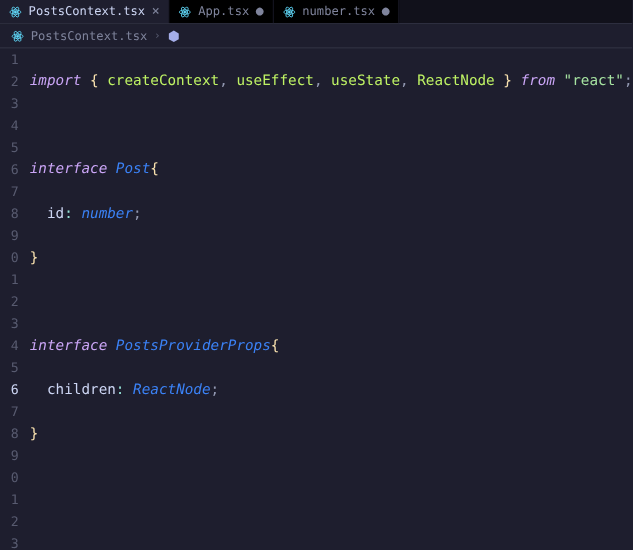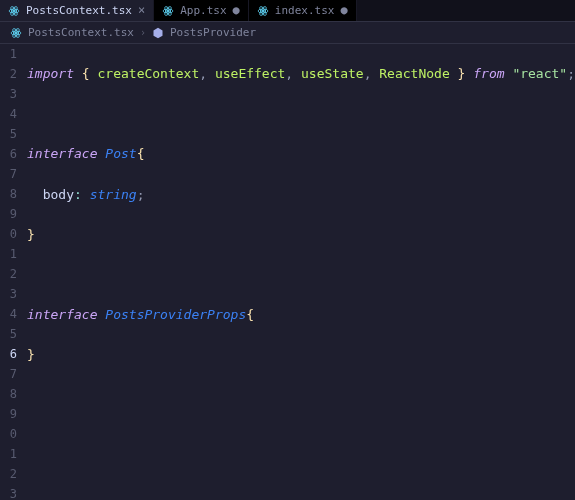--- a/index.html
+++ b/index.html
@@ -103,38 +103,37 @@
     <span>App.tsx</span>
     <span class="close">●</span>
   </div>
   <div class="tab">
     <svg viewBox="0 0 24 24" fill="none" stroke="#61dafb" stroke-width="1.5">
         <circle cx="12" cy="12" r="2" fill="#61dafb"></circle>
         <ellipse cx="12" cy="12" rx="10" ry="4"></ellipse>
         <ellipse cx="12" cy="12" rx="10" ry="4" transform="rotate(60 12 12)"></ellipse>
         <ellipse cx="12" cy="12" rx="10" ry="4" transform="rotate(120 12 12)"></ellipse>
       </svg>
-    <span>index.tsx</span>
+    <span>number.tsx</span>
     <span class="close">●</span>
   </div>
 </div>
 
 <div class="breadcrumb">
   <svg viewBox="0 0 24 24" fill="none" stroke="#61dafb" stroke-width="1.5">
       <circle cx="12" cy="12" r="2" fill="#61dafb"></circle>
       <ellipse cx="12" cy="12" rx="10" ry="4"></ellipse>
       <ellipse cx="12" cy="12" rx="10" ry="4" transform="rotate(60 12 12)"></ellipse>
       <ellipse cx="12" cy="12" rx="10" ry="4" transform="rotate(120 12 12)"></ellipse>
     </svg>
   <span>PostsContext.tsx</span>
   <span class="chev">›</span>
   <svg viewBox="0 0 16 16">
       <path fill="#b4befe" d="M8 1l6 3.5v7L8 15l-6-3.5v-7L8 1z" opacity="0.9"></path>
     </svg>
-  <span>PostsProvider</span>
 </div>
 
 <div class="editor">
   <div class="gutter">
     <div>1</div>
       <div>2</div>
       <div>3</div>
       <div>4</div>
       <div>5</div>
       <div>6</div>
@@ -153,24 +152,25 @@
       <div>9</div>
       <div>0</div>
       <div>1</div>
       <div>2</div>
       <div>3</div>
   </div>
   <div class="code">
 <div class="line"><span class="kw">import</span><span class="py"> { </span><span class="var">createContext</span><span class="punct">, </span><span class="var">useEffect</span><span class="punct">, </span><span class="var">useState</span><span class="punct">, </span><span class="var">ReactNode</span><span class="py"> } </span><span class="kw">from</span><span> </span><span class="str">"react"</span><span class="punct">;</span></div>
 <div class="line"></div>
 <div class="line"><span class="kw">interface</span><span> </span><span class="type">Post</span><span class="py">{</span></div>
-<div class="line">  <span class="prop">body</span><span class="op">:</span> <span class="type">string</span><span class="punct">;</span></div>
+<div class="line">  <span class="prop">id</span><span class="op">:</span> <span class="type">number</span><span class="punct">;</span></div>
 <div class="line"><span class="py">}</span></div>
 <div class="line"></div>
 <div class="line"><span class="kw">interface</span><span> </span><span class="type">PostsProviderProps</span><span class="py">{</span></div>
+<div class="line">  <span class="prop">children</span><span class="op">:</span> <span class="type">ReactNode</span><span class="punct">;</span></div>
 <div class="line"><span class="py">}</span></div>
 
 
 
 
 
 
 
 
 

